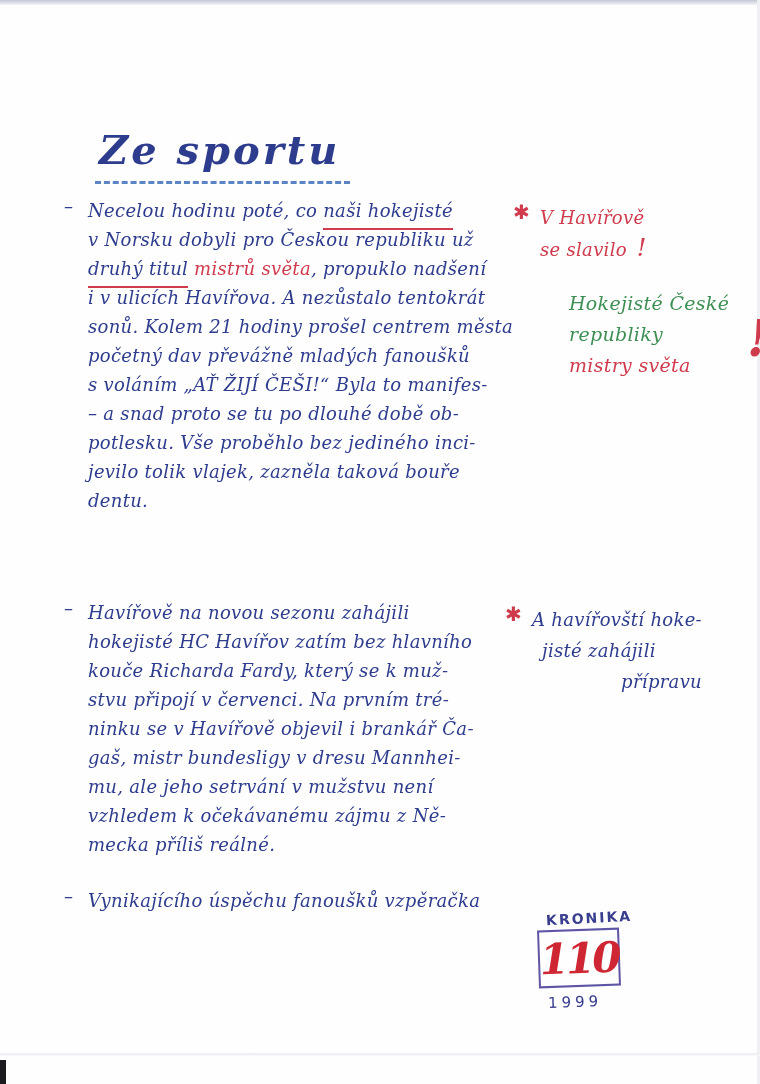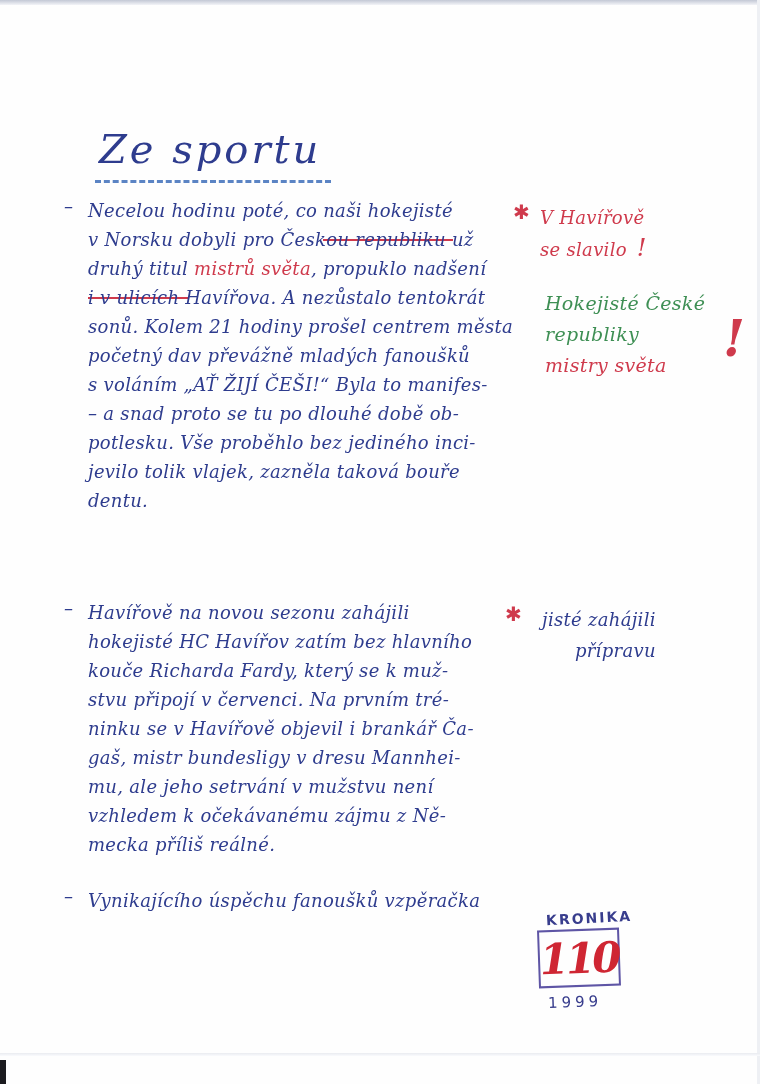--- a/index.html
+++ b/index.html
@@ -17,40 +17,40 @@
                  background:linear-gradient(to bottom,#e9ebf0,#fafbfd); }
   .corner-mark { position:absolute; left:0; top:1060px; width:6px; height:24px;
                  background:#1b1b1f; }
 
   .ink   { color:#2e3c8e; }
   .red   { color:#cf3a4c; }
   .green { color:#3e8f54; }
 
   .title {
     position:absolute; left:95px; top:126px; margin:0;
-    font-size:40px; font-weight:normal; letter-spacing:3px;
+    font-size:40px; font-weight:bold; letter-spacing:3px;
     color:#2e3c8e;
     border-bottom:3px dashed #5b84c4; padding:0 10px 8px 4px;
   }
 
   .para { position:absolute; color:#2e3c8e; font-size:18px; letter-spacing:.3px; }
   .para .dash { position:absolute; left:0; top:0; }
   .para .lines { padding-left:24px; }
   .line { height:29px; line-height:29px; white-space:nowrap; }
 
-  .u-red { border-bottom:2px solid #cf3a4c; padding-bottom:18px; }
+  .u-red { border-bottom:2px solid #cf3a4c; padding-bottom:7px; }
 
   .note { position:absolute; font-size:18px; letter-spacing:.3px; }
   .nline { height:31px; line-height:31px; white-space:nowrap; }
   .ast { position:absolute; left:-27px; top:-2px; font-size:20px; font-style:normal; }
   .bang1 { font-size:24px; margin-left:10px; }
   .indent1 { padding-left:10px; }
   .indent2 { padding-left:16px;text-align:right; }
 
-  .note-champ { font-size:19px; }
+  .note-champ { font-size:19px;margin-left:24px; }
   .bigbang { position:absolute; right:-40px; top:26px; font-size:50px;
              font-weight:bold; line-height:1; }
 
   .stamp { position:absolute; left:538px; top:908px; width:110px;
            font-style:normal; font-family:"DejaVu Sans", sans-serif; }
   .stamp-label { font-size:14px; font-weight:bold; letter-spacing:2px;
                  color:#383d8d; transform:rotate(-3deg); display:inline-block;
                  margin-left:8px; }
   .stamp-box { width:78px; height:54px; border:2px solid #5e55a5;
                transform:rotate(-2deg); margin-top:2px;
@@ -113,20 +113,21 @@
       <div class="line">ninku se v Havířově objevil i brankář Ča-</div>
       <div class="line">gaš, mistr bundesligy v dresu Mannhei-</div>
       <div class="line">mu, ale jeho setrvání v mužstvu není</div>
       <div class="line">vzhledem k očekávanému zájmu z Ně-</div>
       <div class="line">mecka příliš reálné.</div>
     </div>
   </section>
 
   <aside class="note ink" style="left:532px; top:604px;">
     <span class="ast red">✱</span>
+    <div class="nline">A havířovští hoke-</div>
     <div class="nline indent1">jisté zahájili</div>
     <div class="nline indent2">přípravu</div>
   </aside>
 
   <section class="para" style="left:64px; top:886px;">
     <span class="dash">–</span>
     <div class="lines">
       <div class="line">Vynikajícího úspěchu fanoušků vzpěračka</div>
     </div>
   </section>

